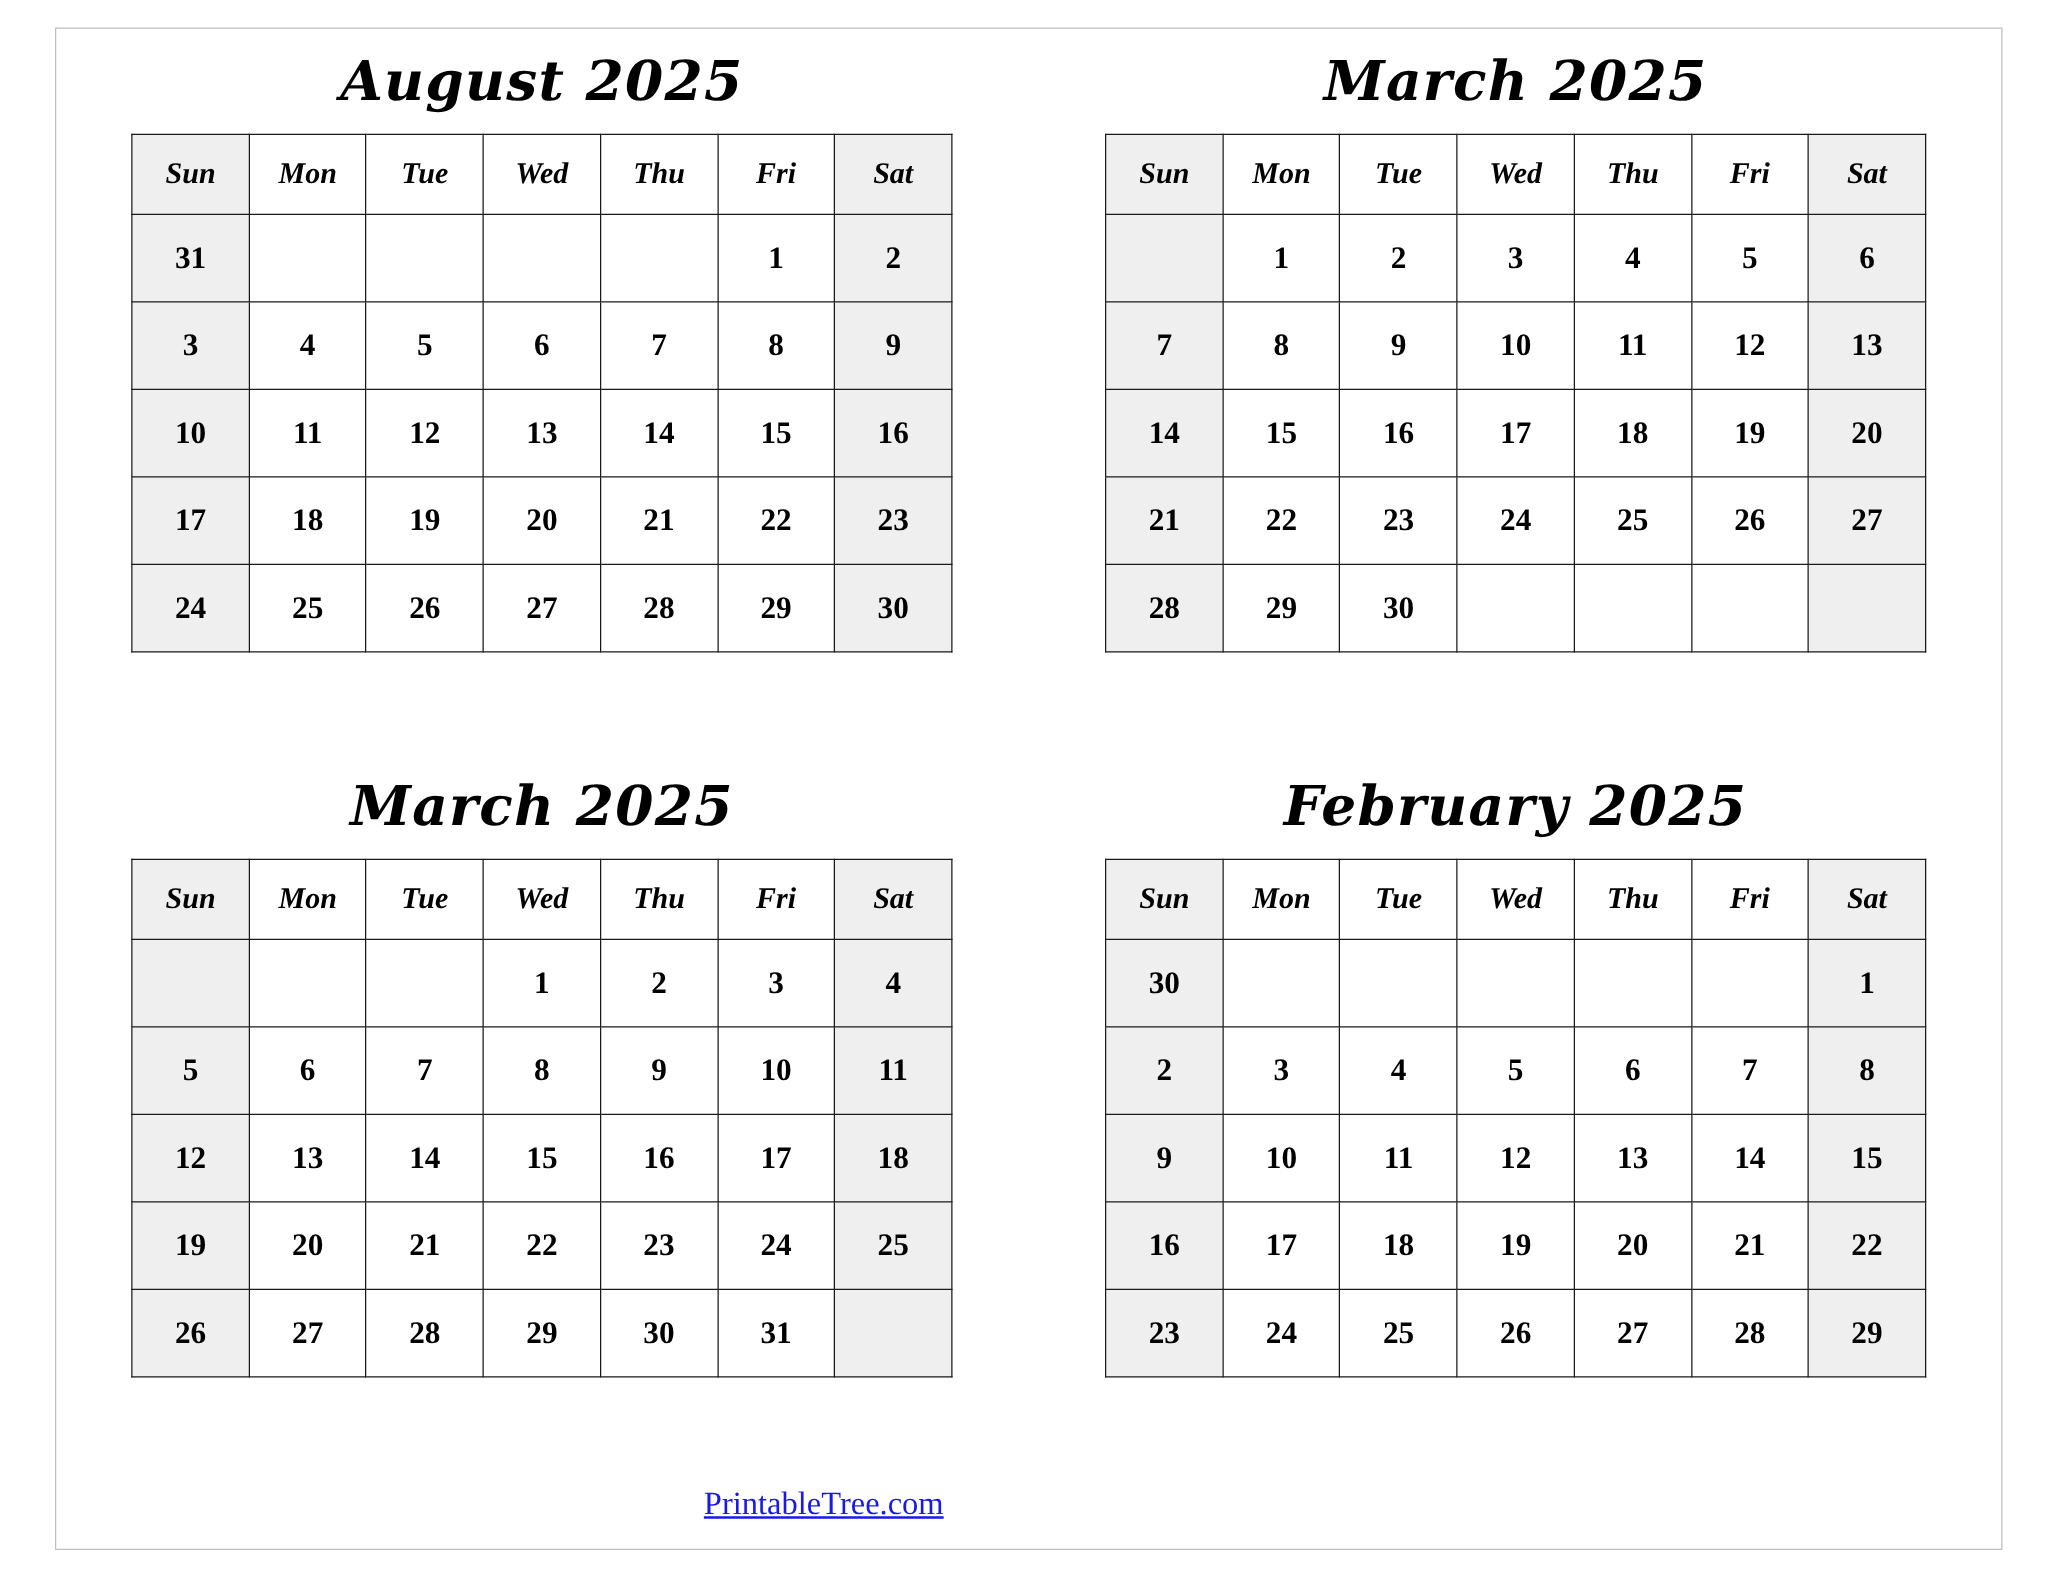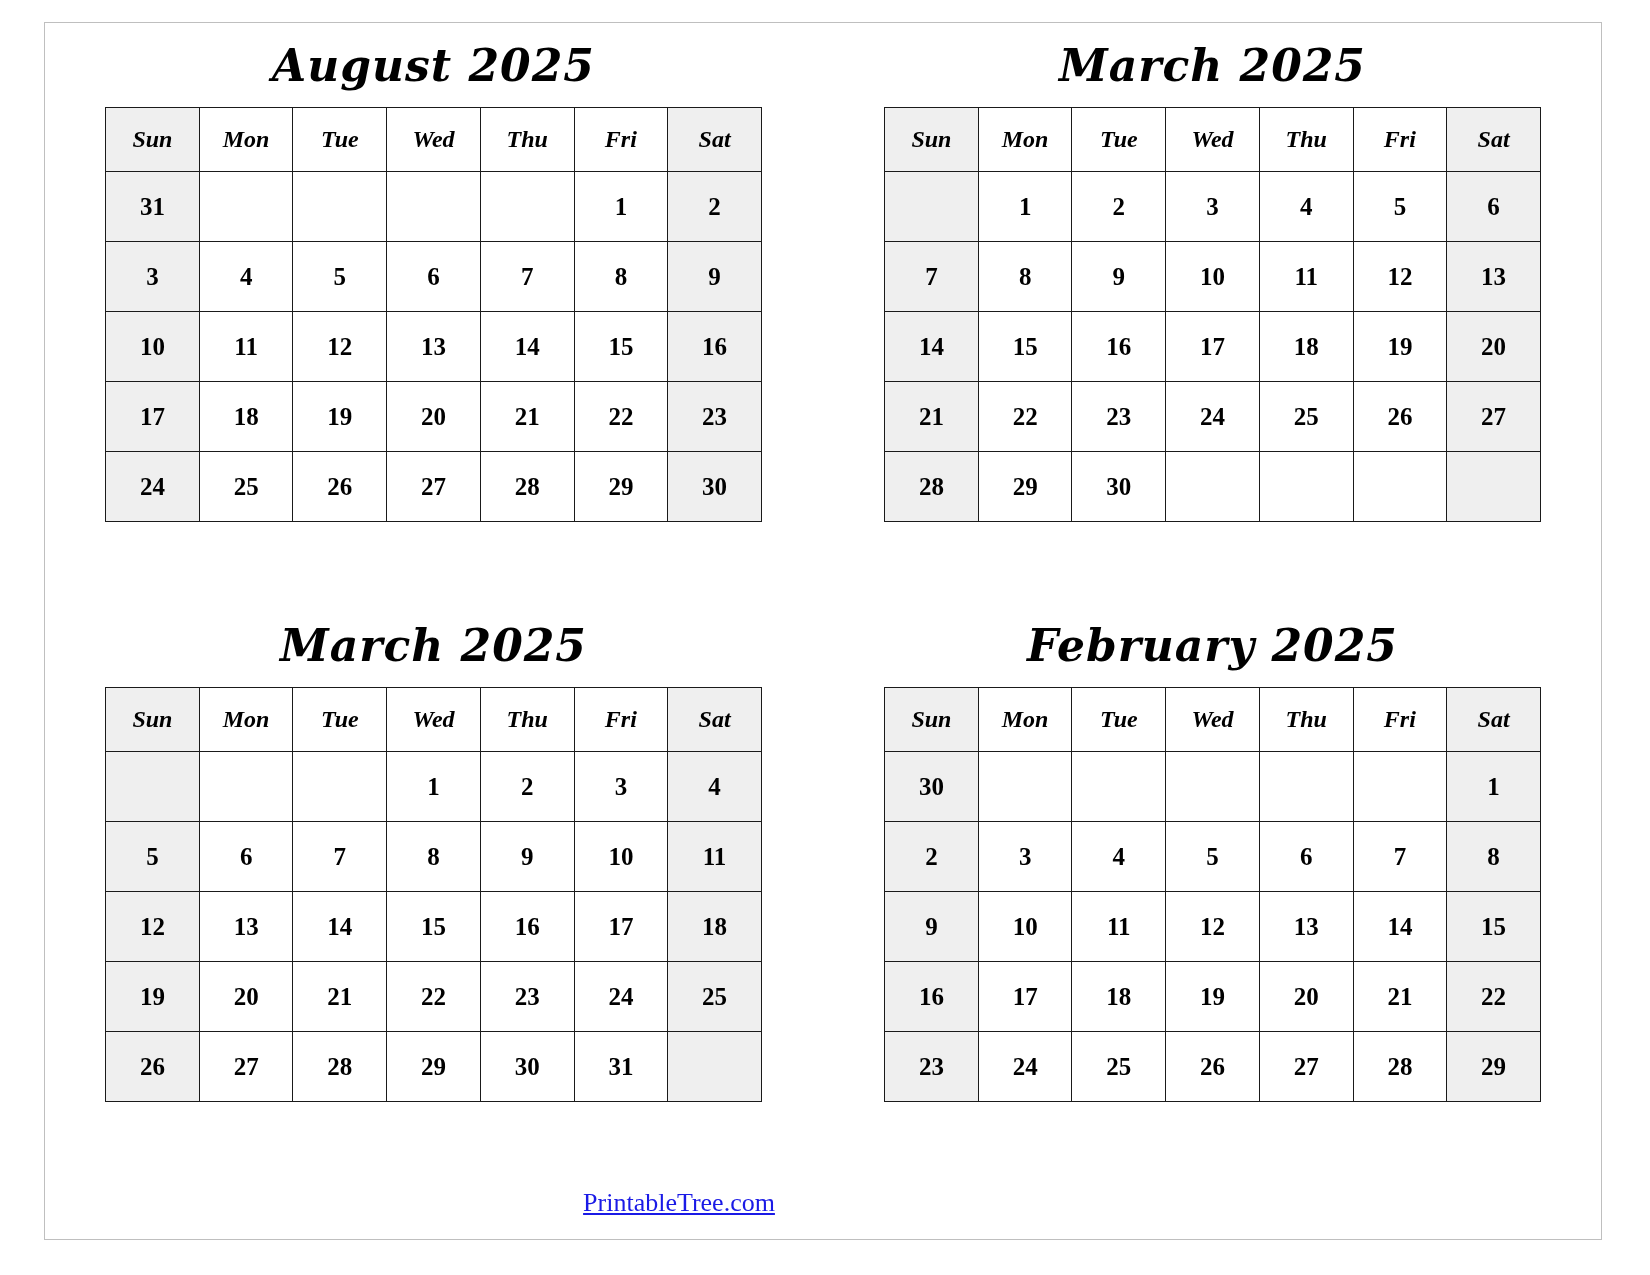--- a/index.html
+++ b/index.html
@@ -82,21 +82,20 @@
   }
   .weekend-text {
     color: #c00000;
   }
   .footer {
     position: absolute;
     left: 0;
     top: 1188px;
     width: 1318px;
     text-align: center;
-    padding-left: 20px;
   }
   .footer a {
     font-family: "Liberation Serif", serif;
     font-size: 26px;
     color: #1a1ae6;
     text-decoration: underline;
   }
 </style>
 </head>
 <body>

